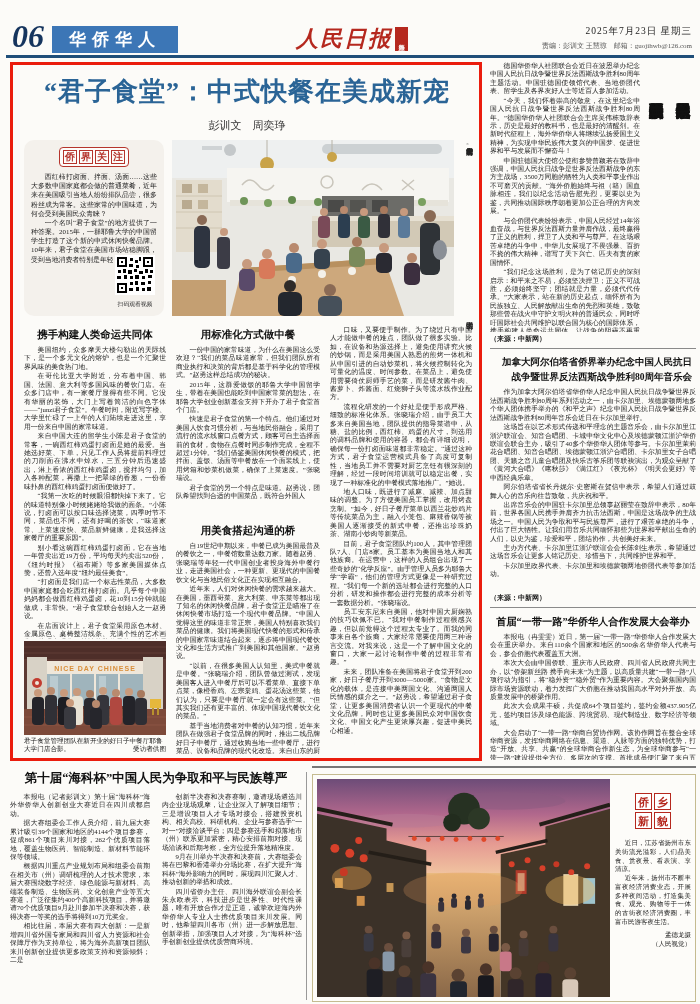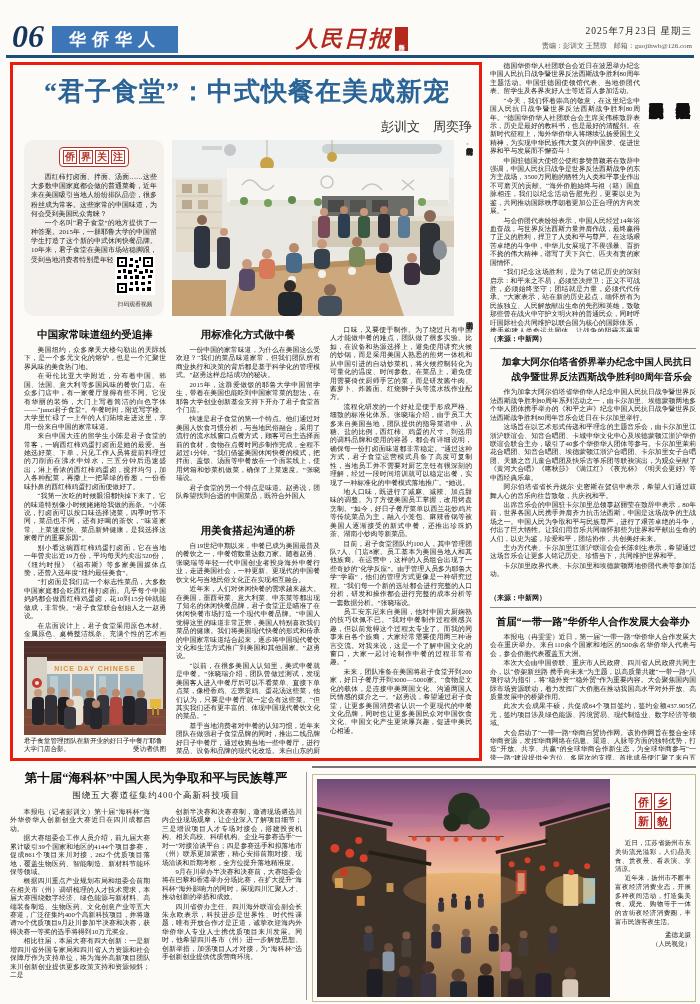--- a/index.html
+++ b/index.html
@@ -19,21 +19,21 @@
   .edition-box{display:inline-block;vertical-align:middle;background:#b5281e;color:#fff;margin-left:3px;
     writing-mode:vertical-rl;font-size:6.5px;line-height:1.6;height:24px;padding:1px 1px;font-family:"Liberation Sans",sans-serif;}
   .date-block{position:absolute;right:8px;top:25px;text-align:right;}
   .date-line{font-size:9.5px;color:#222;letter-spacing:1px;}
   .editor-line{font-size:7px;color:#555;margin-top:3px;}
   .hdr-rule{position:absolute;left:6px;top:55px;width:688px;height:3px;background:#1f4e79;}
   
   .red-box{position:absolute;left:10px;top:62px;width:472px;height:699px;border:3px solid #ea1c0d;pointer-events:none;z-index:60;background:transparent;}
   
   .main-title{position:absolute;left:22px;top:74px;width:450px;text-align:center;font-size:26px;font-weight:bold;color:#2a6496;letter-spacing:1px;}
-  .byline{position:absolute;left:22px;top:118px;width:450px;text-align:right;font-size:13px;color:#333;}
+  .byline{position:absolute;left:22px;top:118px;width:450px;text-align:center;font-size:11px;color:#333;}
   .intro-box{position:absolute;left:24px;top:140px;width:140px;height:176px;background:#f4f1ec;border-radius:10px;padding:7px 7px;box-sizing:border-box;overflow:hidden;}
   .focus-badge{width:max-content;margin:0 auto 5px auto;border:1.5px solid #b5342c;border-radius:4px;padding:2px 3px;display:flex;gap:2px;background:#fdfcfa;}
   .focus-badge span{display:block;border:1px solid #b5342c;color:#b5342c;font-weight:bold;font-size:10px;line-height:12px;padding:0 1px;font-family:"Liberation Sans",sans-serif;}
   .intro-text p{font-size:6.9px;line-height:1.33;margin:0;text-indent:2em;text-align:justify;color:#222;}
   .qr-wrap{position:absolute;right:7px;bottom:7px;width:44px;background:#f4f1ec;text-align:center;}
   .qr-label{font-size:5.8px;color:#333;margin-top:1px;}
   .photo1{position:absolute;left:172px;top:140px;width:282px;height:176px;}
   .vcap{position:absolute;left:458px;top:142px;height:174px;width:16px;writing-mode:vertical-rl;font-size:7.2px;color:#222;display:flex;justify-content:space-between;}
   
   .cols{position:absolute;left:24px;top:326px;width:448px;height:428px;display:flex;gap:10px;overflow:hidden;}
@@ -232,21 +232,21 @@
     <rect x="146" y="156" width="24" height="20" rx="6" fill="#46505a"></rect>
 </svg>
 
 <div class="vcap" data-interactable="false">
   <span data-interactable="false">食客在君子食堂门店用餐。</span>
   <span data-interactable="false">受访者供图</span>
 </div>
 
 <div class="cols" data-interactable="false">
   <div class="col col1" data-interactable="false">
-    <div class="subhead" data-interactable="false">中国家常味道纽约受追捧</div>
+    <div class="subhead" data-interactable="false">携手构建人类命运共同体</div>
     <div class="flow grow" data-interactable="false">
         <p data-interactable="false">美国纽约，众多摩天大楼勾勒出的天际线下，是一个多元文化的熔炉，也是一个汇聚世界风味的美食热门地。</p>
         <p data-interactable="false">在哥伦比亚大学附近，分布着中国、韩国、法国、意大利等多国风味的餐饮门店。在众多门店中，有一家餐厅显得有些不同。它没有华丽的装饰，大门上写着简洁的白色字体——“junzi君子食堂”。午餐时间，附近写字楼、大学里忙碌了一上午的人们陆续走进这里，享用一份来自中国的家常味道。</p>
         <p data-interactable="false">来自中国大连的留学生小陈是君子食堂的常客，一碗西红柿鸡蛋打卤面是她的最爱。当她选好菜、下单，只见工作人员将提前料理过的刀削面在沸水中焯水，三五分钟后迅速盛出，淋上香浓的西红柿鸡蛋卤，搅拌均匀，加入各种配菜，再撒上一把翠绿的香葱，一份香味扑鼻的西红柿鸡蛋打卤面便做好了。</p>
         <p data-interactable="false">“我第一次吃的时候眼泪都快掉下来了。它的味道特别像小时候姥姥给我做的面条。”小陈说，打卤面可以按口味选择浇菜，四季时节不同，菜品也不同，还有好喝的茶饮，“味道家常、上菜速度快、菜品新鲜健康，是我选择这家餐厅的重要原因”。</p>
         <p data-interactable="false">别小看这碗西红柿鸡蛋打卤面，它在当地一年曾卖出近19万份，平均每天约卖出520份，《纽约时报》《福布斯》等多家美国媒体点赞，还曾入选年度“纽约最佳美食”。</p>
         <p data-interactable="false">“打卤面是我们店一个标志性菜品，大多数中国家庭都会吃西红柿打卤面。几乎每个中国妈妈都会做西红柿鸡蛋卤，花10到15分钟就能做成，非常快。”君子食堂联合创始人之一赵勇说。</p>
         <p data-interactable="false">在店面设计上，君子食堂采用原色木材、金属原色、桌椅整洁线条、充满个性的艺术画作，体现出现代、简洁的装修风格。其设计师是当时纽约贝聿铭工作室的员工冯宏辉。他对于现代主义建筑设计的理解与君子食堂“真诚、好奇心、共情”的愿景十分契合，其设计的门店快速被当地消费者接受，还获得了当年美国室内设计杂志和纽约设计周最佳餐厅设计奖提名。</p>
       </div>
     <svg class="photo2" data-interactable="false" viewBox="0 0 142 94" preserveAspectRatio="none">
@@ -366,21 +366,20 @@
         <p data-interactable="false">大会启动了“一带一路”华商自贸协作网。该协作网旨在整合全球华商资源，发挥华商网络在信息、渠道、人脉等方面的独特优势，打造“开放、共享、共赢”的全球华商合作新生态，为全球华商参与“一带一路”建设提供全方位、多层次的支撑。首批成员便汇聚了来自五大洲72个国家和地区的侨商侨团组织。</p>
       </div>
   </div>
 </div>
 
 <div class="bot-line" data-interactable="false"></div>
 <div class="vdiv" data-interactable="false"></div>
 
 <div class="contest" data-interactable="false">
   <div class="contest-title" data-interactable="false">第十届“海科杯”中国人民为争取和平与民族尊严</div>
-  <div class="contest-sub" data-interactable="false">围绕五大赛道征集约400个高新科技项目</div>
   <div class="contest-cols">
     <div class="contest-col body-text" data-interactable="false">
         <p data-interactable="false">本报电（记者彭训文）第十届“海科杯”海外华侨华人创新创业大赛近日在四川成都启动。</p>
         <p data-interactable="false">据大赛组委会工作人员介绍，前九届大赛累计吸引39个国家和地区的4144个项目参赛，促成861个项目来川对接，262个优质项目落地，覆盖生物医药、智能制造、新材料节能环保等领域。</p>
         <p data-interactable="false">根据四川重点产业规划布局和组委会前期在相关市（州）调研梳理的人才技术需求，本届大赛围绕数字经济、绿色能源与新材料、高端装备制造、生物医药、文化创意产业等五大赛道，广泛征集约400个高新科技项目，并将邀请70个优质项目9月赴川参加半决赛和决赛，获得决赛一等奖的选手将得到10万元奖金。</p>
         <p data-interactable="false">相比往届，本届大赛有四大创新：一是新增四川省外国专家局和四川省人力资源和社会保障厅作为支持单位，将为海外高新项目团队来川创新创业提供更多政策支持和资源倾斜；二是</p>
       </div>
     <div class="contest-col body-text" data-interactable="false">
         <p data-interactable="false">创新半决赛和决赛赛制，邀请现场遴选川内企业现场观摩，让企业深入了解项目细节；三是增设项目人才专场对接会，搭建投资机构、相关高校、科研机构、企业与参赛选手“一对一”对接洽谈平台；四是参赛选手和拟落地市（州）联系更加紧密，精心安排前期对接、现场洽谈和后期考察，全方位提升落地精准度。</p>
         <p data-interactable="false">9月在川举办半决赛和决赛前，大赛组委会将在巴黎和香港举办分场比赛，在扩大提升“海科杯”海外影响力的同时，展现四川汇聚人才、推动创新的举措和成效。</p>

